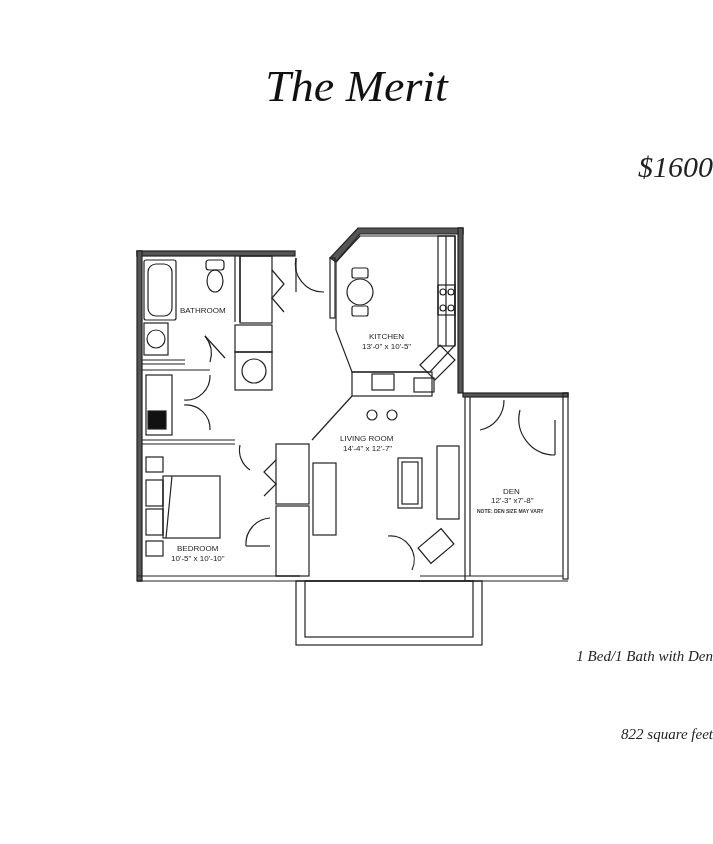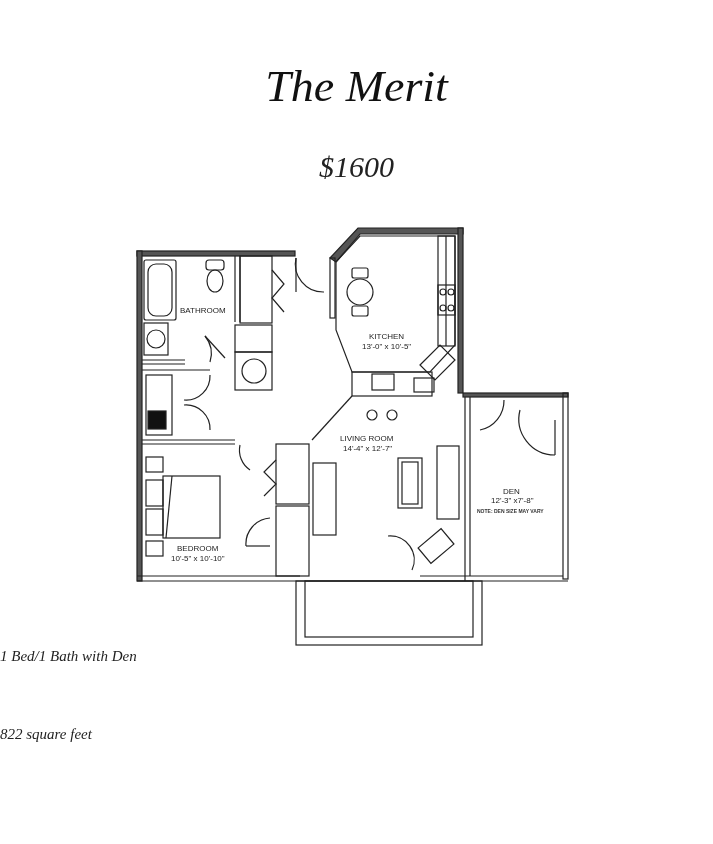--- a/index.html
+++ b/index.html
@@ -1,19 +1,19 @@
 <!DOCTYPE html>
 <html><head>
 <meta charset="utf-8">
 <style>
   html, body { margin: 0; padding: 0; background: #ffffff; }
   body { width: 713px; height: 844px; position: relative; overflow: hidden; font-family: "Liberation Serif", serif; }
   .title { position: absolute; left: 0; width: 713px; top: 60px; text-align: center; font-family: "Liberation Serif", serif; font-style: italic; font-size: 46px; color: #111; letter-spacing: 0px; transform: scaleY(0.95); }
-  .price { position: absolute; left: 0; width: 713px; top: 150px; text-align: center; font-family: "Liberation Serif", serif; font-style: italic; font-size: 30px; color: #222; }
-  .caption { position: absolute; left: 0; width: 713px; text-align: left; font-family: "Liberation Serif", serif; font-style: italic; color: #222; }
+  .price { position: absolute; left: 0; width: 713px; top: 150px; text-align: right; font-family: "Liberation Serif", serif; font-style: italic; font-size: 30px; color: #222; }
+  .caption { position: absolute; left: 0; width: 713px; text-align: right; font-family: "Liberation Serif", serif; font-style: italic; color: #222; }
   .cap1 { top: 648px; font-size: 15px; }
   .cap2 { top: 678px; font-size: 15px; margin-top: 48px; }
   svg.plan { position: absolute; left: 0; top: 0; }
   .lbl { font-family: "Liberation Sans", sans-serif; font-size: 8px; fill: #222; }
   .lbl-small { font-family: "Liberation Sans", sans-serif; font-size: 5px; fill: #333; font-weight: bold; }
 </style>
 </head>
 <body>
 
 <div class="title">The Merit</div>

